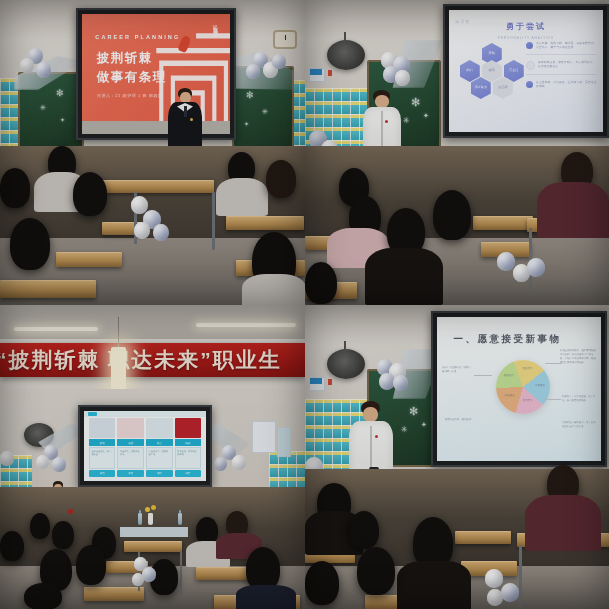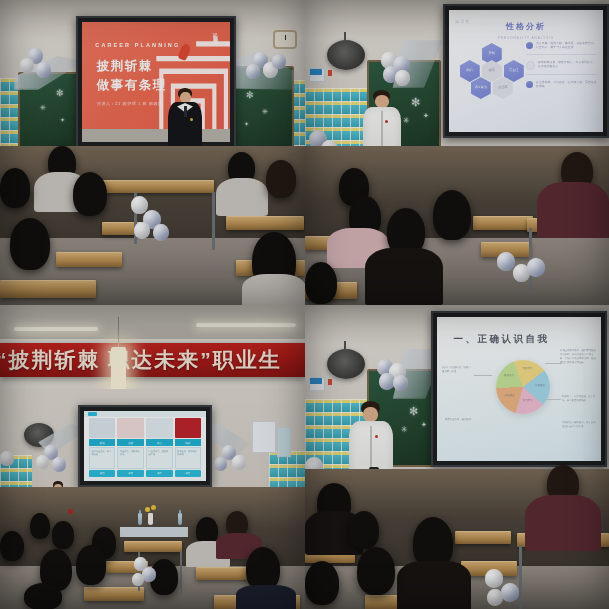--- a/index.html
+++ b/index.html
@@ -204,21 +204,21 @@
 
     <div class="clock" style="left:273px;top:30px;width:20px;height:15px;"></div>
     <div class="balloon b-blue" style="left:28px;top:48px;width:15px;height:16px;"></div>
     <div class="balloon b-white" style="left:20px;top:58px;width:14px;height:15px;"></div>
     <div class="balloon b-blue" style="left:36px;top:62px;width:15px;height:16px;"></div>
     <div class="balloon b-blue" style="left:253px;top:52px;width:15px;height:16px;"></div>
     <div class="balloon b-white" style="left:263px;top:62px;width:15px;height:16px;"></div>
     <div class="balloon b-blue" style="left:272px;top:54px;width:14px;height:15px;"></div>
     <div class="balloon b-blue" style="left:246px;top:64px;width:14px;height:15px;"></div>
 
-    <div class="screen" style="left:76px;top:16px;width:156px;height:128px;">
+    <div class="screen" style="left:76px;top:8px;width:156px;height:128px;">
       <div class="screen-inner">
         <div class="slide s-red">
           <svg class="maze" viewBox="0 0 100 100" preserveAspectRatio="none">
             <g fill="none" stroke="#ffffff" stroke-width="5">
               <path d="M10 96 L10 40 L88 40 L88 96"></path>
               <path d="M24 96 L24 54 L74 54 L74 96"></path>
               <path d="M38 96 L38 68 L60 68 L60 96"></path>
               <path d="M4 28 L96 28"></path>
               <path d="M52 14 L96 14"></path>
             </g>
@@ -309,21 +309,21 @@
     <div class="balloon b-blue" style="left:88px;top:56px;width:17px;height:18px;"></div>
     <div class="balloon b-blue" style="left:78px;top:66px;width:16px;height:17px;"></div>
     <div class="balloon b-white" style="left:90px;top:70px;width:15px;height:16px;"></div>
     <div class="balloon b-blue" style="left:4px;top:130px;width:18px;height:19px;"></div>
     <div class="balloon b-white" style="left:16px;top:140px;width:17px;height:18px;"></div>
 
     <div class="screen" style="left:138px;top:4px;width:162px;height:130px;">
       <div class="screen-inner">
         <div class="slide s-ppt">
           <div class="ppt-corner">目录页</div>
-          <div class="ppt-title">性格分析</div>
+          <div class="ppt-title">勇于尝试</div>
           <div class="ppt-sub">PERSONALITY  ANALYSIS</div>
 
           <div class="hexwrap">
             <div class="hex purple" style="left:22px;top:0;">开朗</div>
             <div class="hex purple" style="left:0px;top:17px;">细心</div>
             <div class="hex grey" style="left:22px;top:17px;">诚实</div>
             <div class="hex purple" style="left:44px;top:17px;">有责任</div>
             <div class="hex purple" style="left:11px;top:34px;">适应能力</div>
             <div class="hex grey" style="left:33px;top:34px;">责任感</div>
           </div>
@@ -534,21 +534,21 @@
     <div class="balloon b-blue" style="left:72px;top:54px;width:16px;height:17px;"></div>
     <div class="balloon b-white" style="left:84px;top:58px;width:17px;height:18px;"></div>
     <div class="balloon b-blue" style="left:74px;top:68px;width:16px;height:17px;"></div>
     <div class="balloon b-blue" style="left:88px;top:70px;width:15px;height:16px;"></div>
     <div class="balloon b-white" style="left:0px;top:152px;width:18px;height:19px;"></div>
     <div class="balloon b-blue" style="left:10px;top:164px;width:17px;height:18px;"></div>
 
     <div class="screen" style="left:126px;top:6px;width:172px;height:152px;">
       <div class="screen-inner">
         <div class="slide s-pie">
-          <div class="pie-title">一、正确认识自我</div>
+          <div class="pie-title">一、愿意接受新事物</div>
 
           <div class="pie" id="pie-chart" style="background: conic-gradient(from -20deg, rgb(245, 224, 138) 0deg, rgb(245, 224, 138) 72deg, rgb(168, 220, 240) 72deg, rgb(168, 220, 240) 151.2deg, rgb(243, 194, 214) 151.2deg, rgb(243, 194, 214) 216deg, rgb(239, 184, 135) 216deg, rgb(239, 184, 135) 288deg, rgb(201, 232, 154) 288deg, rgb(201, 232, 154) 360deg);">
               <div class="pie-lbl" style="left: 24.6858px; top: 6.65855px; width: 14px; text-align: center; color: rgba(90, 100, 110, 0.62);">性格特点</div>
               <div class="pie-lbl" style="left: 36.9934px; top: 23.4747px; width: 14px; text-align: center; color: rgba(90, 100, 110, 0.62);">兴趣爱好</div>
               <div class="pie-lbl" style="left: 24.7998px; top: 39.3083px; width: 14px; text-align: center; color: rgba(90, 100, 110, 0.62);">能力特长</div>
               <div class="pie-lbl" style="left: 6.60382px; top: 33.4662px; width: 14px; text-align: center; color: rgba(90, 100, 110, 0.62);">价值观念</div>
               <div class="pie-lbl" style="left: 5.90636px; top: 13.4937px; width: 14px; text-align: center; color: rgba(90, 100, 110, 0.62);">发展潜力</div>
             </div>
 
           <div class="pie-note" style="right:3px;top:22%;width:38px;">有独立的思考能力，遇到事情能够冷静分析，对待问题有自己的见解，了解自己的优势和劣势，能够通过自我反思不断进步</div>

